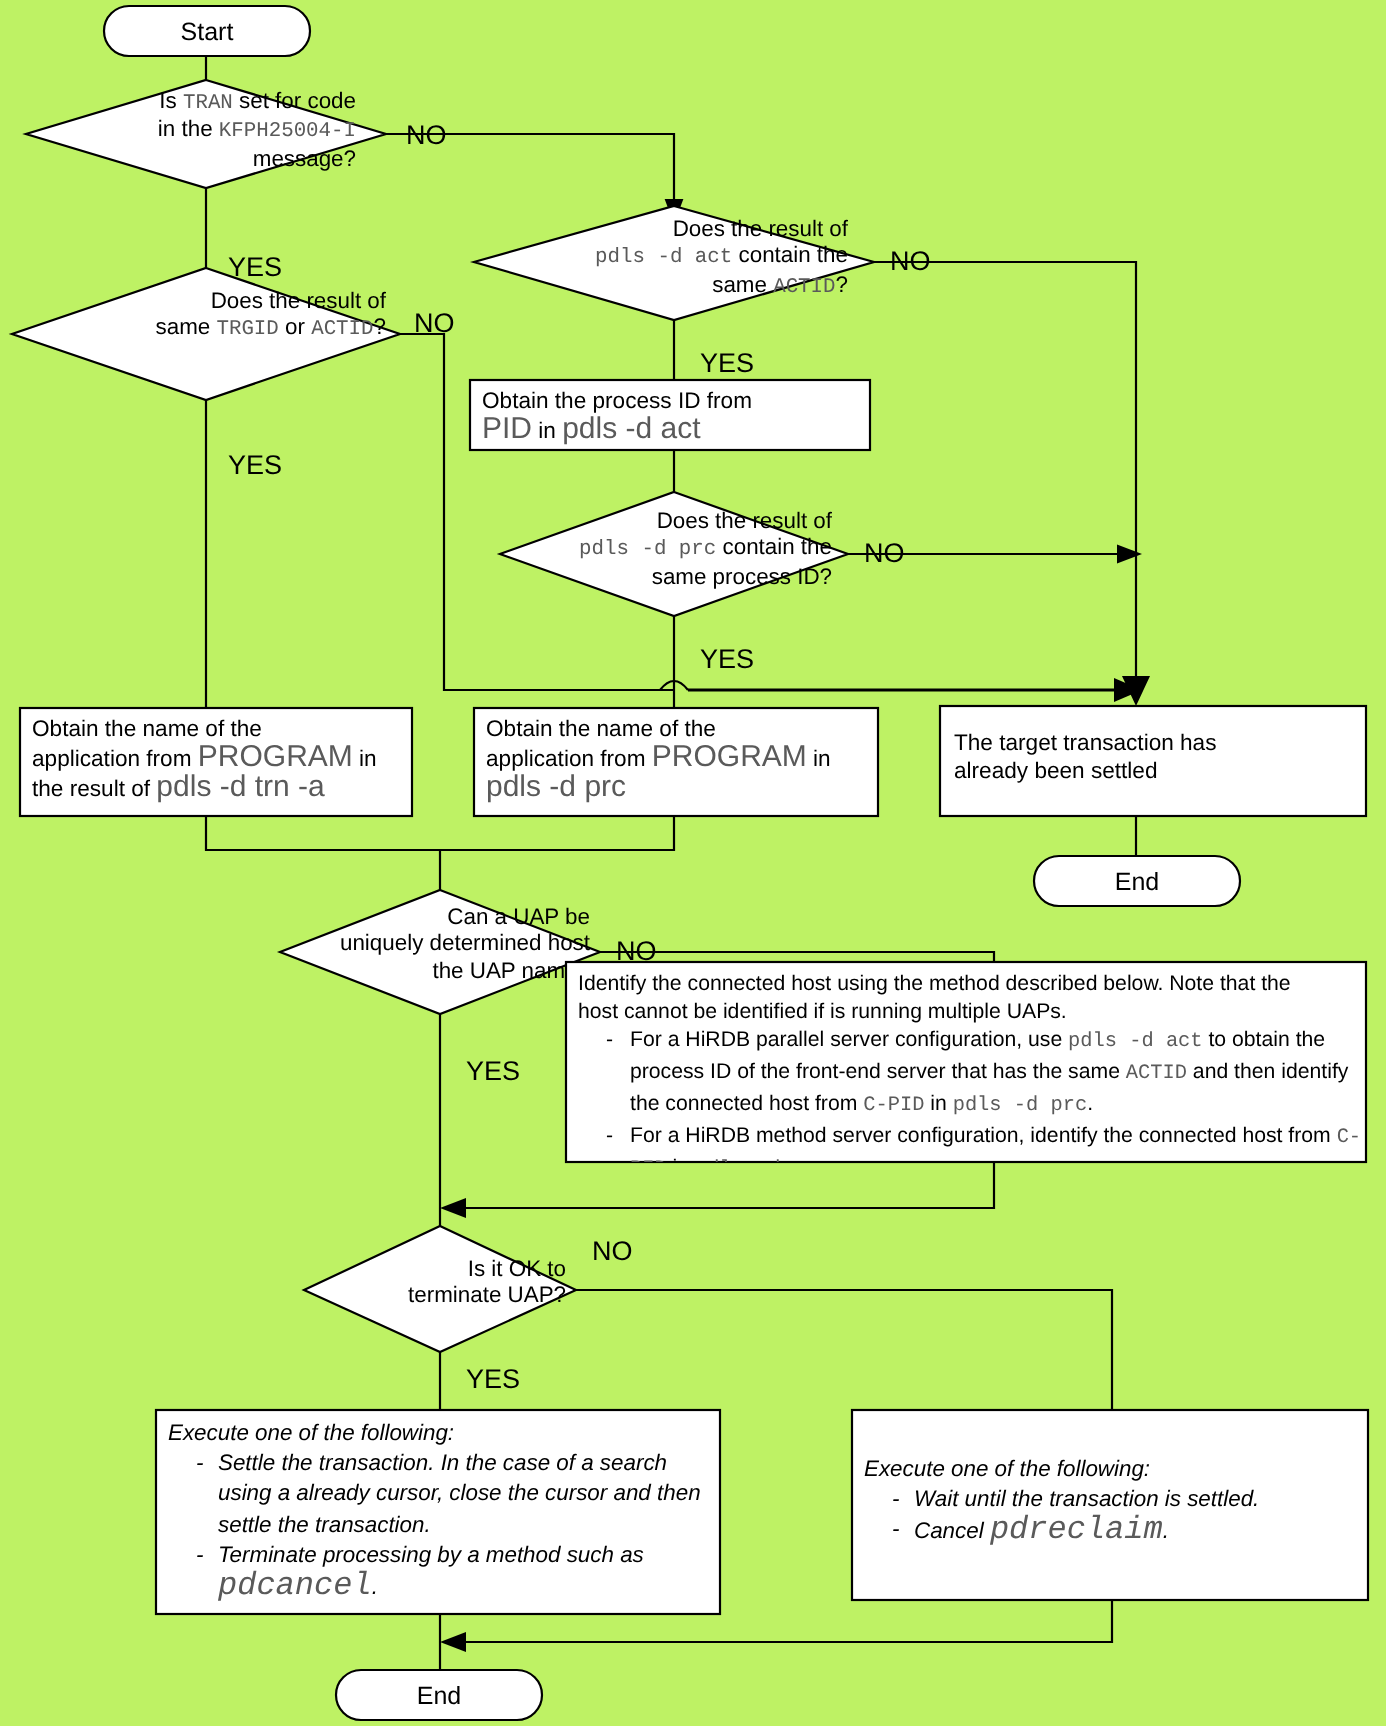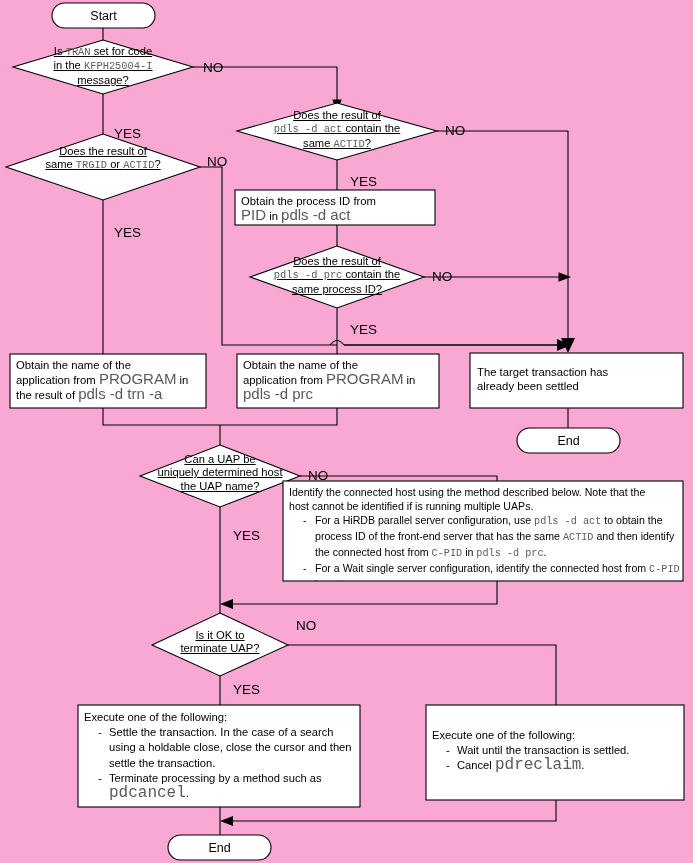--- a/index.html
+++ b/index.html
@@ -7,21 +7,21 @@
     padding: 0;
     background: #ffffff;
   }
   body {
     font-family: "Liberation Sans", sans-serif;
   }
   #flowchart-root {
     position: relative;
     width: 693px;
     height: 863px;
-    background: #f9a8d4;
+    background: #bef264;
     overflow: hidden;
   }
   svg.fc {
     position: absolute;
     top: 0;
     left: 0;
     width: 693px;
     height: 863px;
   }
   .shape-fill {
@@ -57,22 +57,21 @@
   .fo-body .m {
     font-family: Liberation Sans, sans-serif;
     font-size: 15px;
     color: #5a5a5a;
   }
   .fo-diamond {
     font-family: "Liberation Sans", sans-serif;
     font-size: 11.2px;
     color: #000000;
     line-height: 13.4px;
-    text-align: center;
-    text-decoration: underline;
+    text-align: right;
   }
   .fo-diamond .m {
     font-family: "Liberation Mono", "DejaVu Sans Mono", monospace;
     font-size: 10.4px;
     color: #5a5a5a;
   }
   .fo-note {
     font-family: "Liberation Sans", sans-serif;
     font-size: 10.6px;
     color: #000000;
@@ -97,20 +96,21 @@
     content: "-";
     position: absolute;
     left: 0;
     top: 0;
   }
   .fo-list {
     font-family: "Liberation Sans", sans-serif;
     font-size: 11.2px;
     color: #000000;
     line-height: 15.2px;
+    font-style: italic;
   }
   .fo-list .m {
     font-family: "Liberation Mono", "DejaVu Sans Mono", monospace;
     font-size: 16px;
     color: #5a5a5a;
   }
   .fo-list ul {
     margin: 0;
     padding: 0;
     list-style: none;
@@ -313,21 +313,21 @@
         <div xmlns="http://www.w3.org/1999/xhtml" class="fo-note">
           <div>Identify the connected host using the method described below. Note that the</div>
           <div>host cannot be identified if is running multiple UAPs.</div>
           <ul>
             <li>
               <span>For a HiRDB parallel server configuration, use </span><span class="m">pdls -d act</span><span> to obtain</span>
               <span>the process ID of the front-end server that has the same </span><span class="m">ACTID</span><span> and then</span>
               <span>identify the connected host from </span><span class="m">C-PID</span><span> in </span><span class="m">pdls -d prc</span><span>.</span>
             </li>
             <li>
-              <span>For a Wait single server configuration, identify the connected host from</span>
+              <span>For a HiRDB method server configuration, identify the connected host from</span>
               <span class="m">C-PID</span><span> in </span><span class="m">pdls -d prc</span><span>.</span>
             </li>
           </ul>
         </div>
       </foreignObject>
     </g>
 
     <g>
       <polygon class="shape-fill" points="220,613 288,645 220,676 152,645"></polygon>
       <foreignObject x="157" y="629" width="126" height="34">
@@ -341,21 +341,21 @@
     <text class="branch" x="233" y="694">YES</text>
 
     <g>
       <rect class="shape-fill" x="78" y="705" width="282" height="102"></rect>
       <foreignObject x="84" y="710" width="276" height="98">
         <div xmlns="http://www.w3.org/1999/xhtml" class="fo-list">
           <div>Execute one of the following:</div>
           <ul>
             <li>
               <span>Settle the transaction. In the case of a search</span>
-              <span>using a holdable close, close the cursor and</span>
+              <span>using a already cursor, close the cursor and</span>
               <span>then settle the transaction.</span>
             </li>
             <li>
               <span>Terminate processing by a method such as</span>
               <span class="m">pdcancel</span><span>.</span>
             </li>
           </ul>
         </div>
       </foreignObject>
     </g>

